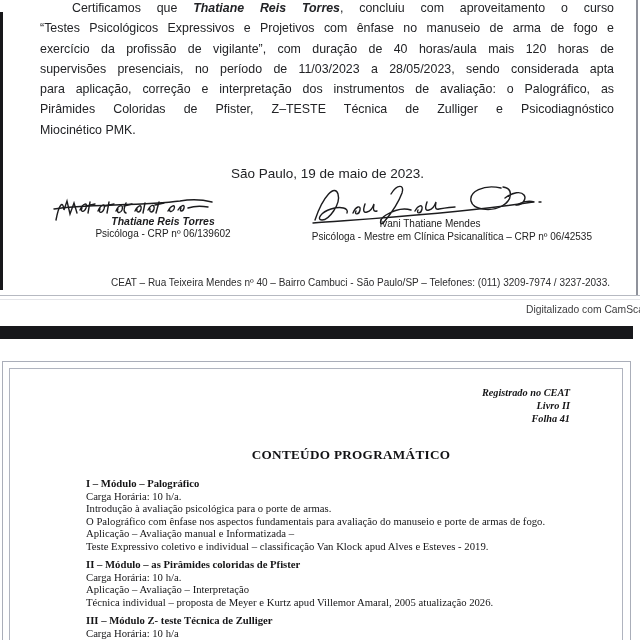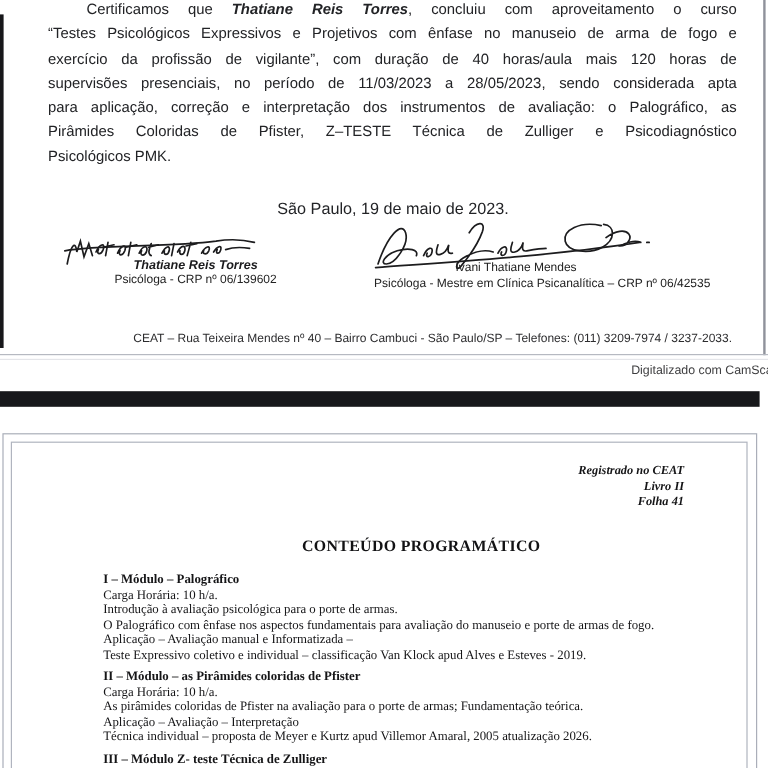--- a/index.html
+++ b/index.html
@@ -89,21 +89,21 @@
 <div class="p1-left-edge"></div>
 <div class="p1-right-edge"></div>
 
 <div class="cert-paragraph">
   <div class="cline cline-first"><span>Certificamos que </span><span class="cert-name-inline">Thatiane Reis Torres</span><span>, concluiu com aproveitamento o curso</span></div>
   <div class="cline">“Testes Psicológicos Expressivos e Projetivos com ênfase no manuseio de arma de fogo e</div>
   <div class="cline">exercício da profissão de vigilante”, com duração de 40 horas/aula mais 120 horas de</div>
   <div class="cline">supervisões presenciais, no período de 11/03/2023 a 28/05/2023, sendo considerada apta</div>
   <div class="cline">para aplicação, correção e interpretação dos instrumentos de avaliação: o Palográfico, as</div>
   <div class="cline">Pirâmides Coloridas de Pfister, Z–TESTE Técnica de Zulliger e Psicodiagnóstico</div>
-  <div class="cline cline-last">Psicológicos PMK.</div>
+  <div class="cline cline-last">Miocinético PMK.</div>
 </div>
 
 <div class="cert-date">São Paulo, 19 de maio de 2023.</div>
 
 <svg class="sig-svg" style="left:52px; top:194px;" width="170" height="30" viewBox="0 0 170 30">
   <path d="M4 26 C7 10 11 6 12 16 L15 7 L18 20 L22 9 L25 19 M28 16 C31 9 36 8 34 14 C32 19 28 18 30 14 M38 8 L36 19 M34 12 L43 10 M46 17 C49 10 54 9 52 15 C50 20 46 19 48 15 M57 8 L55 19 M53 12 L62 10 M64 17 C67 10 72 10 70 16 C68 20 64 19 66 15 M74 9 C72 14 71 18 74 19 M72 12 L80 10 M83 17 C86 11 90 10 89 15 C88 19 84 19 85 15 M93 9 L91 19 M96 16 C99 10 103 10 102 15 C101 19 97 19 98 15 M107 8 L104 19 M103 11 L112 9"></path>
   <path d="M2 15 C30 10 90 12 128 7 C140 5 152 6 160 8"></path>
   <path d="M116 17 C119 11 124 10 122 15 C120 19 116 18 118 14 M126 16 C129 11 133 10 132 14 C131 18 127 18 129 14 M136 14 C142 12 150 12 156 13"></path>
 </svg>
 <div class="sig-name-left">Thatiane Reis Torres</div>
@@ -144,21 +144,20 @@
     <div class="mod-heading">I – Módulo – Palográfico</div>
     <div>Carga Horária: 10 h/a.</div>
     <div>Introdução à avaliação psicológica para o porte de armas.</div>
     <div>O Palográfico com ênfase nos aspectos fundamentais para avaliação do manuseio e porte de armas de fogo.</div>
     <div>Aplicação – Avaliação manual e Informatizada –</div>
     <div>Teste Expressivo coletivo e individual – classificação Van Klock apud Alves e Esteves - 2019.</div>
   </div>
   <div class="module">
     <div class="mod-heading">II – Módulo – as Pirâmides coloridas de Pfister</div>
     <div>Carga Horária: 10 h/a.</div>
-    <div>As pirâmides coloridas de Pfister na avaliação para o porte de armas; Fundamentação teórica.</div>
     <div>Aplicação – Avaliação – Interpretação</div>
     <div>Técnica individual – proposta de Meyer e Kurtz apud Villemor Amaral, 2005 atualização 2026.</div>
   </div>
   <div class="module">
     <div class="mod-heading">III – Módulo Z- teste Técnica de Zulliger</div>
     <div>Carga Horária: 10 h/a</div>
   </div>
 </div>
 
 </body></html>

